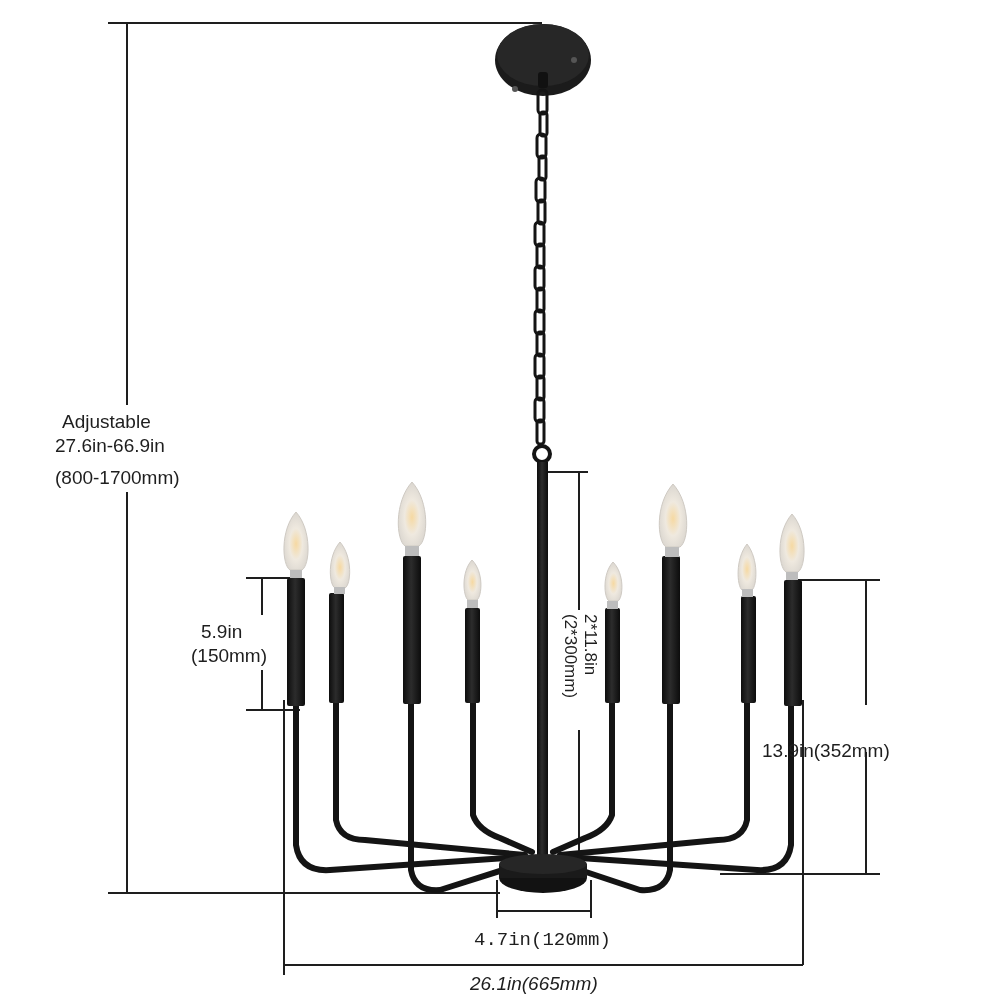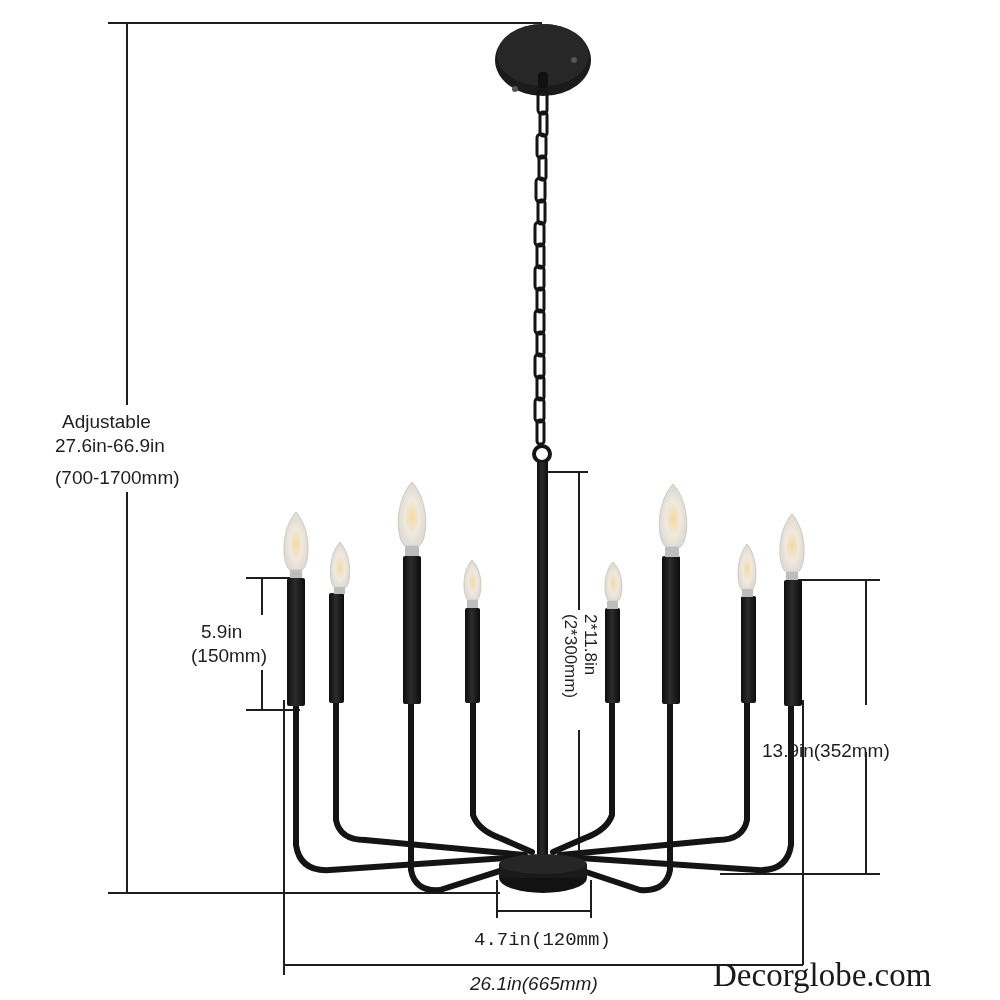--- a/index.html
+++ b/index.html
@@ -146,27 +146,26 @@
       <g>
         <path d="M792 514 C776 532 778 567 786 572 L798 572 C806 567 808 532 792 514 Z" fill="url(#bulbGrad)" stroke="#cfcac3" stroke-width="1"></path>
         <rect x="786" y="572" width="12" height="8" fill="#bdbdbd"></rect>
       </g>
     </g>
   </svg>
 
   
   <div class="label" style="left:62px; top:410px;">Adjustable</div>
   <div class="label" style="left:55px; top:434px;">27.6in-66.9in</div>
-  <div class="label" style="left:55px; top:466px;">(700-1700mm)</div>
+  <div class="label" style="left:55px; top:466px;">(800-1700mm)</div>
 
   <div class="label" style="left:201px; top:620px;">5.9in</div>
   <div class="label" style="left:191px; top:644px;">(150mm)</div>
 
   <div class="label rot" style="left:600px; top:614px; font-size:17px; line-height:20px;">2*11.8in</div>
   <div class="label rot" style="left:580px; top:614px; font-size:17px; line-height:20px;">(2*300mm)</div>
 
   <div class="label" style="left:762px; top:714px;margin-top:25px;">13.9in(352mm)</div>
 
   <div class="label" style="left:474px; top:928px;font-family:Liberation Mono, monospace;">4.7in(120mm)</div>
   <div class="label" style="left:470px; top:972px;font-style:italic;">26.1in(665mm)</div>
 
-  <div class="brand" style="left:713px; top:957px;">Decorglobe.com</div>
 </div>
 
 </body></html>

